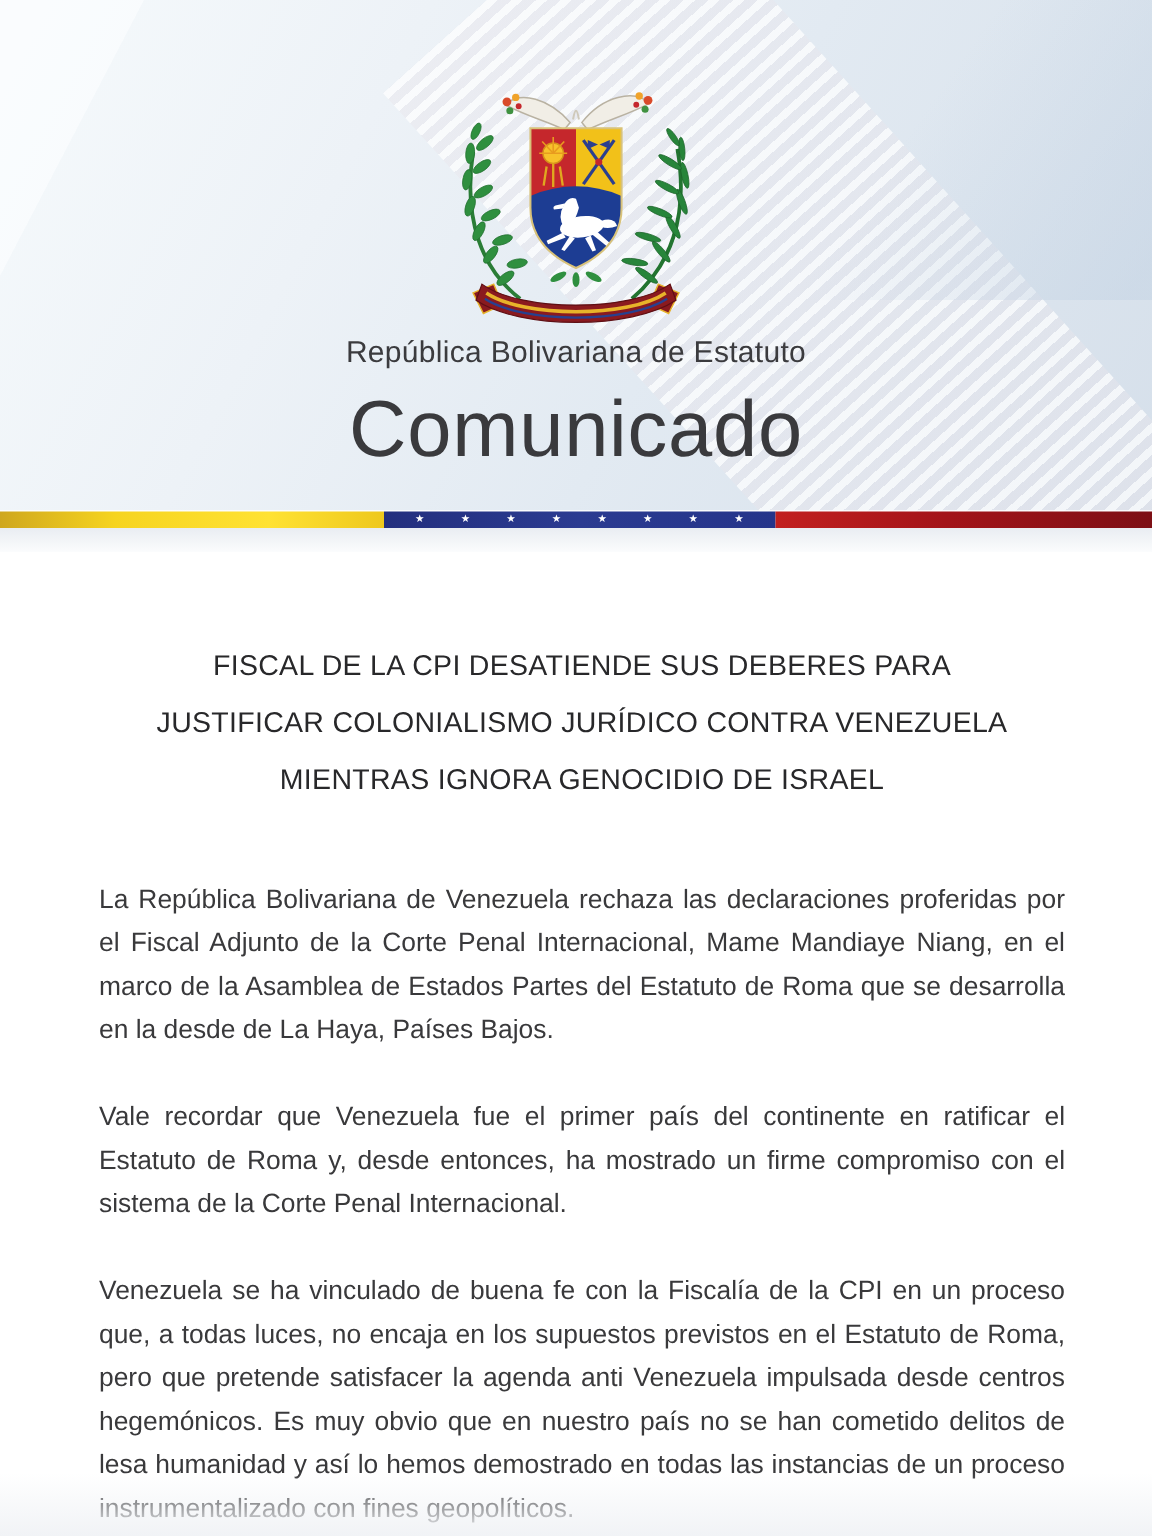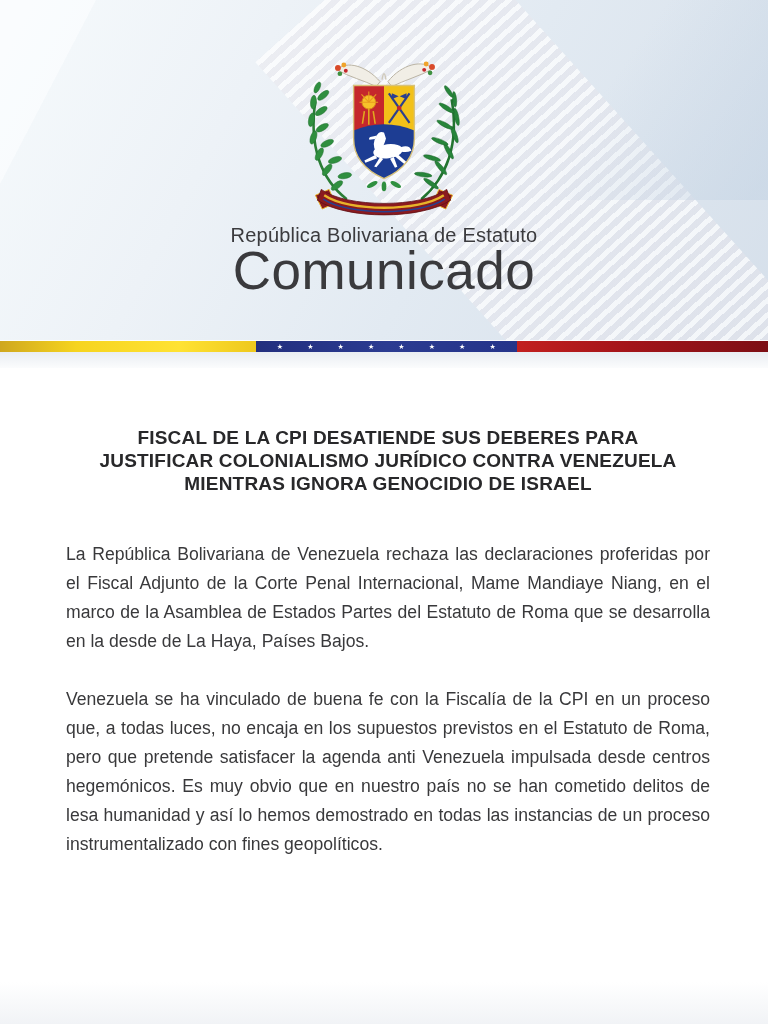--- a/index.html
+++ b/index.html
@@ -30,42 +30,42 @@
   }
 
   .emblem { position:absolute; left:286px; top:50px; width:196px; height:172px; }
 
   .country-name {
     position:absolute; top:224px; left:0; width:100%;
     text-align:center; font-size:20px; letter-spacing:.2px;
     color:#3b3b3e; font-weight:400;
   }
   .document-type {
-    position:absolute; top:240px; left:0; width:100%;
+    position:absolute; top:256px; left:0; width:100%;
     text-align:center; font-size:53px; color:#3a3a3d; font-weight:400;
     letter-spacing:.5px;
   }
 
   
   .flag-stripe { position:absolute; top:341px; left:0; width:100%; height:11px; display:flex;
     box-shadow:0 -1px 0 rgba(255,255,255,.8); }
   .flag-yellow { width:33.3%; background:linear-gradient(90deg,#cfa71e 0%,#f6d41f 30%,#ffe233 70%,#eec81d 100%); }
   .flag-blue   { width:34%;  background:linear-gradient(90deg,#232f7e,#2b3b91 50%,#25348a);
     display:flex; align-items:center; justify-content:space-between; padding:0 21px; }
   .flag-red    { width:32.7%; background:linear-gradient(90deg,#c2201f 0%,#a31419 45%,#7d0f15 100%); }
   .flag-star { color:#fff; font-size:7px; line-height:1; }
 
   .fade-strip { position:absolute; top:352px; left:0; width:100%; height:16px;
     background:linear-gradient(#e9edf2,#fbfcfd); }
 
   
   .communique { position:relative; background:#fff; padding:58px 58px 0 66px; }
   .communique-title {
     text-align:center; white-space:pre-line;
-    font-size:19px; line-height:23px; font-weight:700;
+    font-size:19px; line-height:38px; font-weight:400;
     color:#28282a; letter-spacing:.2px;
     margin:0 4px 45px 4px;
   }
   .para {
     font-size:17.6px; line-height:29px; color:#39393b;
     text-align:justify; margin-bottom:29px;
   }
   .page-footer {
     position:absolute; bottom:0; left:0; width:100%; height:42px;
     background:linear-gradient(rgba(243,245,247,0),#f1f3f6);
@@ -215,18 +215,19 @@
     </div>
     <div class="fade-strip"></div>
   </header>
 
   <main class="communique">
     <h1 class="communique-title">FISCAL DE LA CPI DESATIENDE SUS DEBERES PARA
 JUSTIFICAR COLONIALISMO JURÍDICO CONTRA VENEZUELA
 MIENTRAS IGNORA GENOCIDIO DE ISRAEL</h1>
     <div>
         <p class="para">La República Bolivariana de Venezuela rechaza las declaraciones proferidas por el Fiscal Adjunto de la Corte Penal Internacional, Mame Mandiaye Niang, en el marco de la Asamblea de Estados Partes del Estatuto de Roma que se desarrolla en la desde de La Haya, Países Bajos.</p>
+        <p class="para">Vale recordar que Venezuela fue el primer país del continente en ratificar el Estatuto de Roma y, desde entonces, ha mostrado un firme compromiso con el sistema de la Corte Penal Internacional.</p>
         <p class="para">Venezuela se ha vinculado de buena fe con la Fiscalía de la CPI en un proceso que, a todas luces, no encaja en los supuestos previstos en el Estatuto de Roma, pero que pretende satisfacer la agenda anti Venezuela impulsada desde centros hegemónicos. Es muy obvio que en nuestro país no se han cometido delitos de lesa humanidad y así lo hemos demostrado en todas las instancias de un proceso instrumentalizado con fines geopolíticos.</p>
       </div>
   </main>
 
   <div class="page-footer"></div>
 </div>
 
 </body></html>

